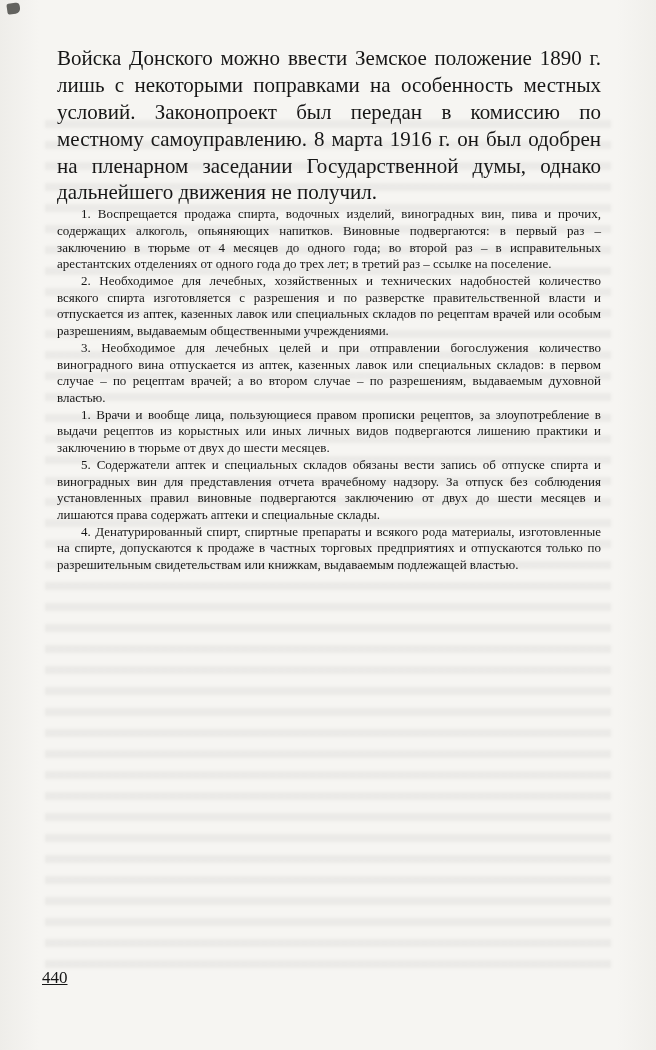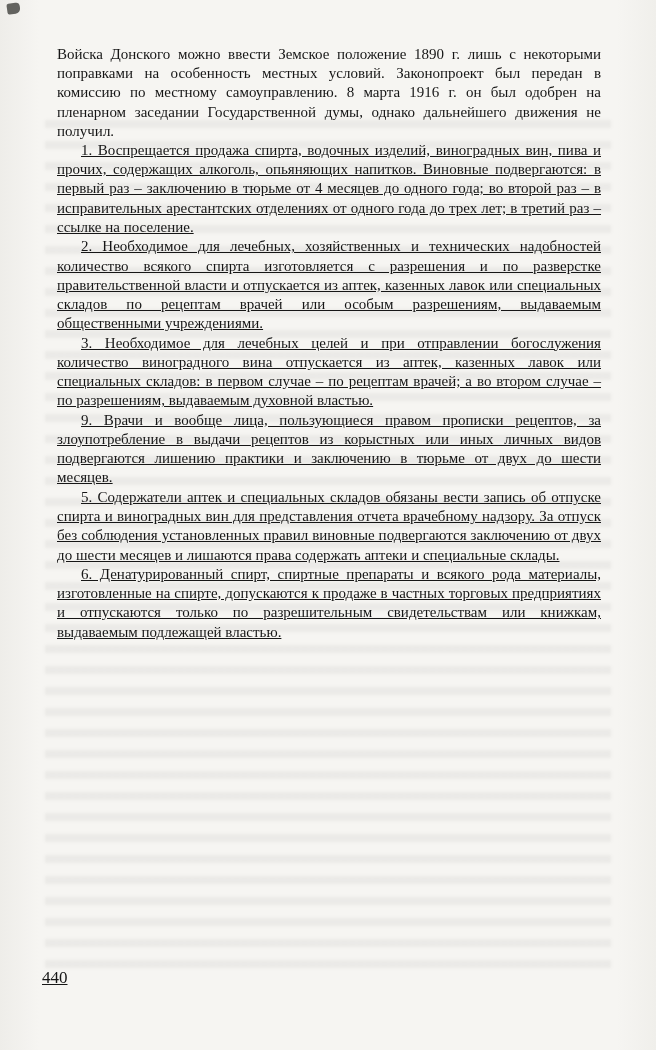--- a/index.html
+++ b/index.html
@@ -43,21 +43,21 @@
     width: 13px;
     height: 11px;
     background: #4a4a47;
     border-radius: 2px 4px 5px 2px;
     transform: rotate(-8deg);
     opacity: 0.85;
   }
   .intro {
     margin: 0;
     text-align: justify;
-    font-size: 15px;
+    font-size: 21px;
     line-height: 1.28;
     position: relative;
     z-index: 2;
   }
   .heading {
     margin: 47px 0 27px 0;
     text-align: center;
     font-size: 16.5px;
     font-weight: bold;
     letter-spacing: 2.6px;
@@ -66,23 +66,22 @@
     z-index: 2;
   }
   .articles {
     position: relative;
     z-index: 2;
   }
   .articles p {
     margin: 0;
     text-align: justify;
     text-indent: 24px;
-    font-size: 15px;
+    font-size: 13px;
     line-height: 1.285;
-    text-decoration: underline;
   }
   .page-number {
     position: absolute;
     left: 42px;
     bottom: 62px;
     font-size: 17px;
     z-index: 2;
     text-decoration: underline;
   }
 </style>
@@ -94,20 +93,20 @@
 
 <div class="page">
 
   <p class="intro">Войска Донского можно ввести Земское положение 1890 г. лишь с некоторыми поправками на особенность местных условий. Законопроект был передан в комиссию по местному самоуправлению. 8 марта 1916 г. он был одобрен на пленарном заседании Государственной думы, однако дальнейшего движения не получил.</p>
 
 
   <div class="articles">
     <p>1. Воспрещается продажа спирта, водочных изделий, виноградных вин, пива и прочих, содержащих алкоголь, опьяняющих напитков. Виновные подвергаются: в первый раз – заключению в тюрьме от 4 месяцев до одного года; во второй раз – в исправительных арестантских отделениях от одного года до трех лет; в третий раз – ссылке на поселение.</p>
     <p>2. Необходимое для лечебных, хозяйственных и технических надобностей количество всякого спирта изготовляется с разрешения и по разверстке правительственной власти и отпускается из аптек, казенных лавок или специальных складов по рецептам врачей или особым разрешениям, выдаваемым общественными учреждениями.</p>
     <p>3. Необходимое для лечебных целей и при отправлении богослужения количество виноградного вина отпускается из аптек, казенных лавок или специальных складов: в первом случае – по рецептам врачей; а во втором случае – по разрешениям, выдаваемым духовной властью.</p>
-    <p>9. Врачи и вообще лица, пользующиеся правом прописки рецептов, за злоупотребление в выдачи рецептов из корыстных или иных личных видов подвергаются лишению практики и заключению в тюрьме от двух до шести месяцев.</p>
+    <p>1. Врачи и вообще лица, пользующиеся правом прописки рецептов, за злоупотребление в выдачи рецептов из корыстных или иных личных видов подвергаются лишению практики и заключению в тюрьме от двух до шести месяцев.</p>
     <p>5. Содержатели аптек и специальных складов обязаны вести запись об отпуске спирта и виноградных вин для представления отчета врачебному надзору. За отпуск без соблюдения установленных правил виновные подвергаются заключению от двух до шести месяцев и лишаются права содержать аптеки и специальные склады.</p>
-    <p>6. Денатурированный спирт, спиртные препараты и всякого рода материалы, изготовленные на спирте, допускаются к продаже в частных торговых предприятиях и отпускаются только по разрешительным свидетельствам или книжкам, выдаваемым подлежащей властью.</p>
+    <p>4. Денатурированный спирт, спиртные препараты и всякого рода материалы, изготовленные на спирте, допускаются к продаже в частных торговых предприятиях и отпускаются только по разрешительным свидетельствам или книжкам, выдаваемым подлежащей властью.</p>
   </div>
 
   <div class="page-number">440</div>
 
 </div>
 
 </body></html>

